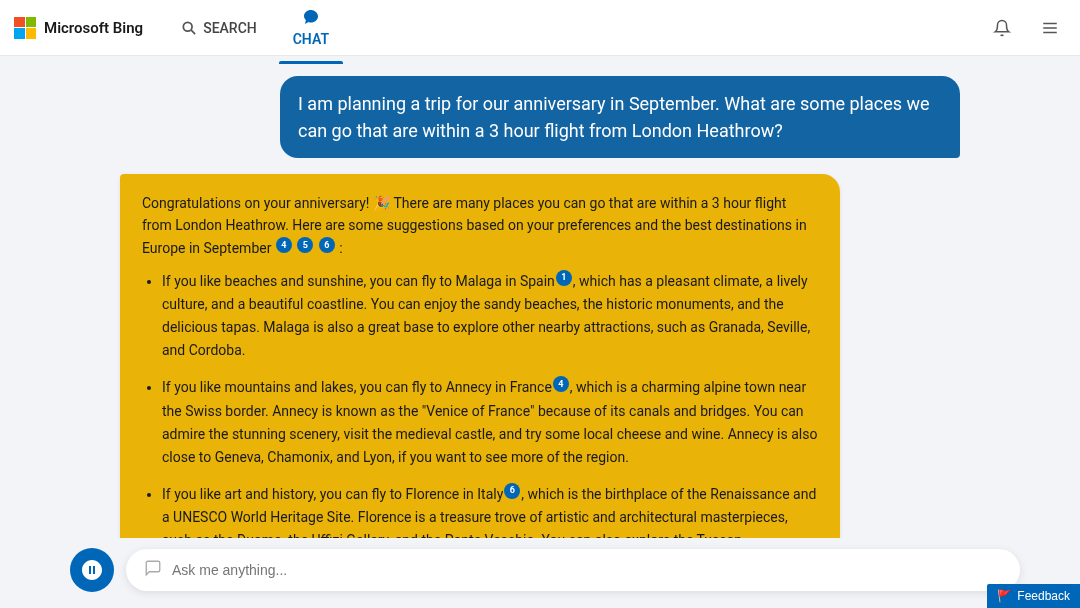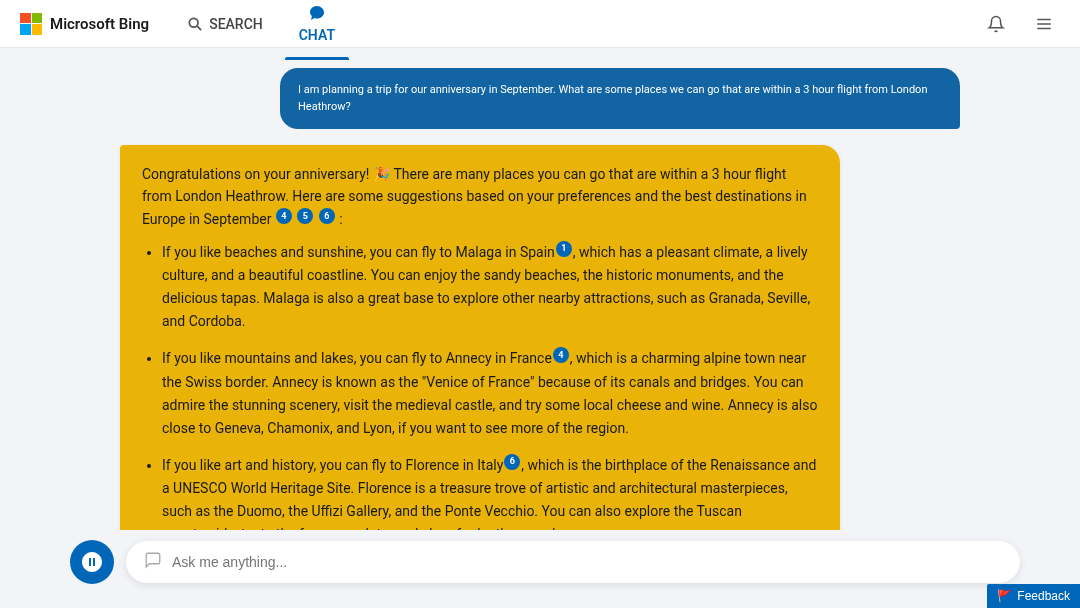--- a/index.html
+++ b/index.html
@@ -8,24 +8,24 @@
       background: #f3f4f8;
       width: 1080px;
       height: 608px;
       overflow: hidden;
       position: relative;
     }
 
     
     .header {
       background: white;
-      height: 48px;
-      display: flex;
-      align-items: center;
-      padding: 0 20px;
+      height: 56px;
+      display: flex;
+      align-items: center;
+      padding: 0 14px;
       border-bottom: 1px solid #e8e8e8;
       position: relative;
       z-index: 10;
     }
     .logo-area {
       display: flex;
       align-items: center;
       gap: 8px;
       margin-right: 24px;
     }
@@ -130,21 +130,21 @@
     .user-message {
       display: flex;
       justify-content: flex-end;
     }
     .user-bubble {
       background: #1264a3;
       color: white;
       border-radius: 18px 18px 4px 18px;
       padding: 14px 18px;
       max-width: 680px;
-      font-size: 11px;
+      font-size: 18px;
       line-height: 1.5;
     }
 
     
     .bot-message {
       display: flex;
       justify-content: flex-start;
     }
     .bot-bubble {
       background: #eab308;

